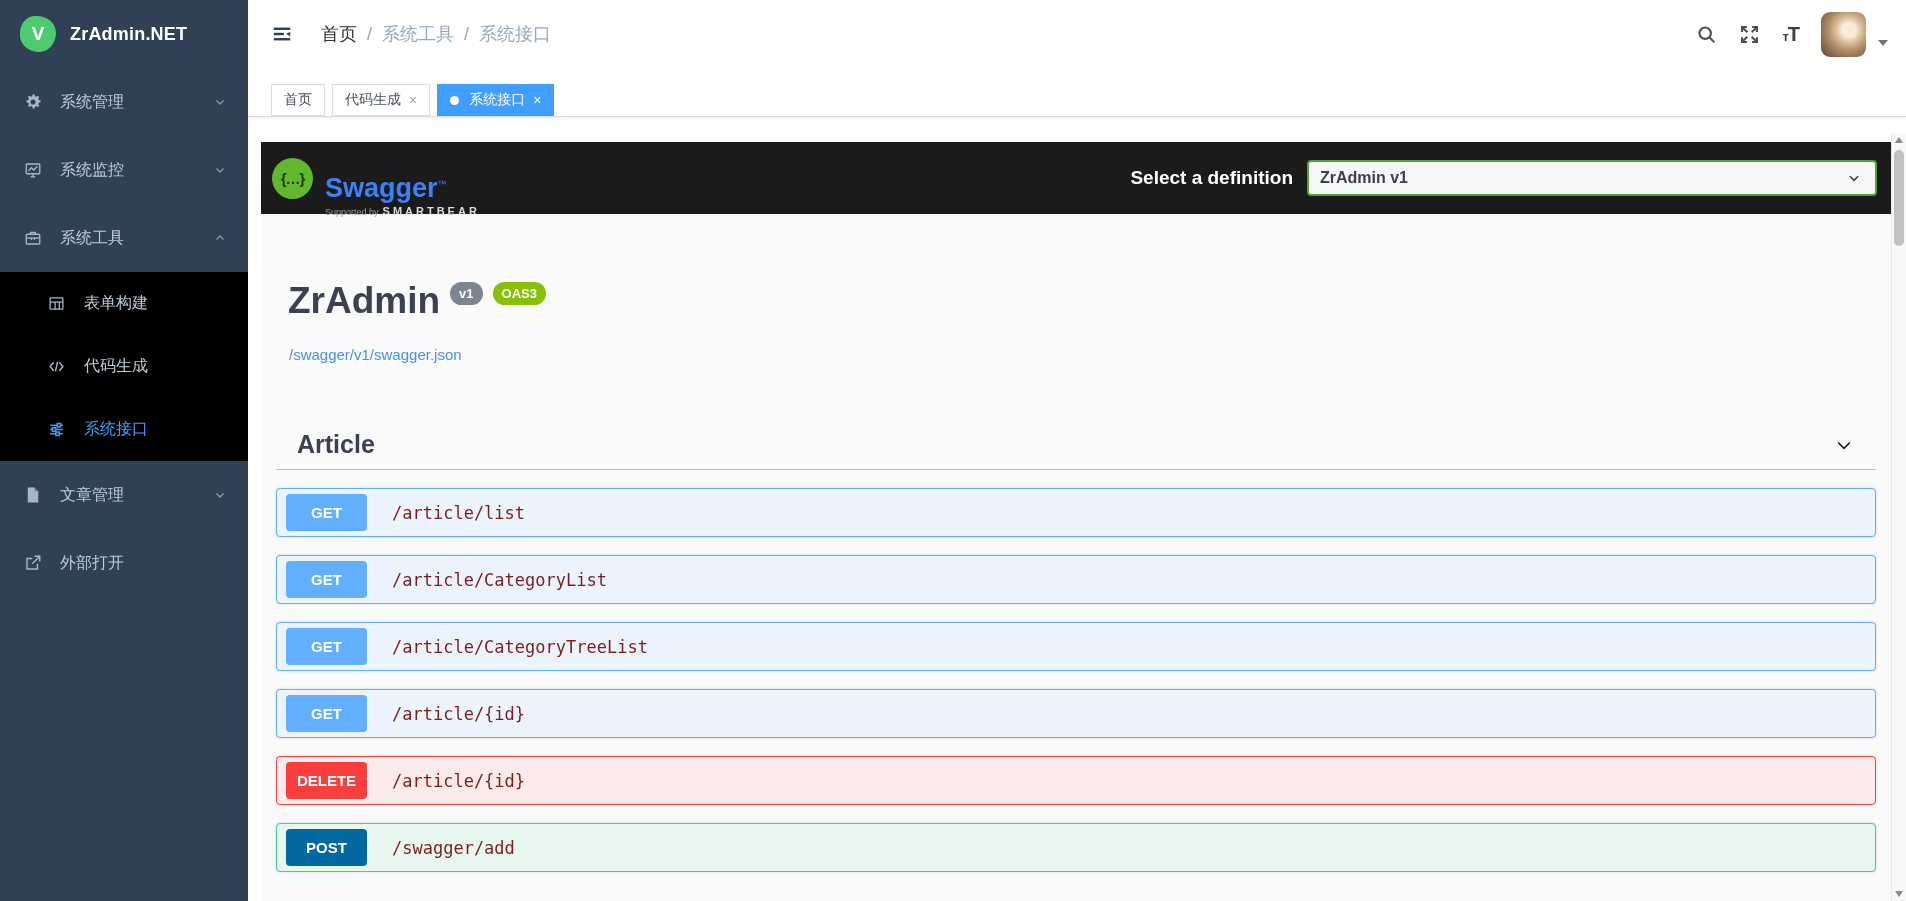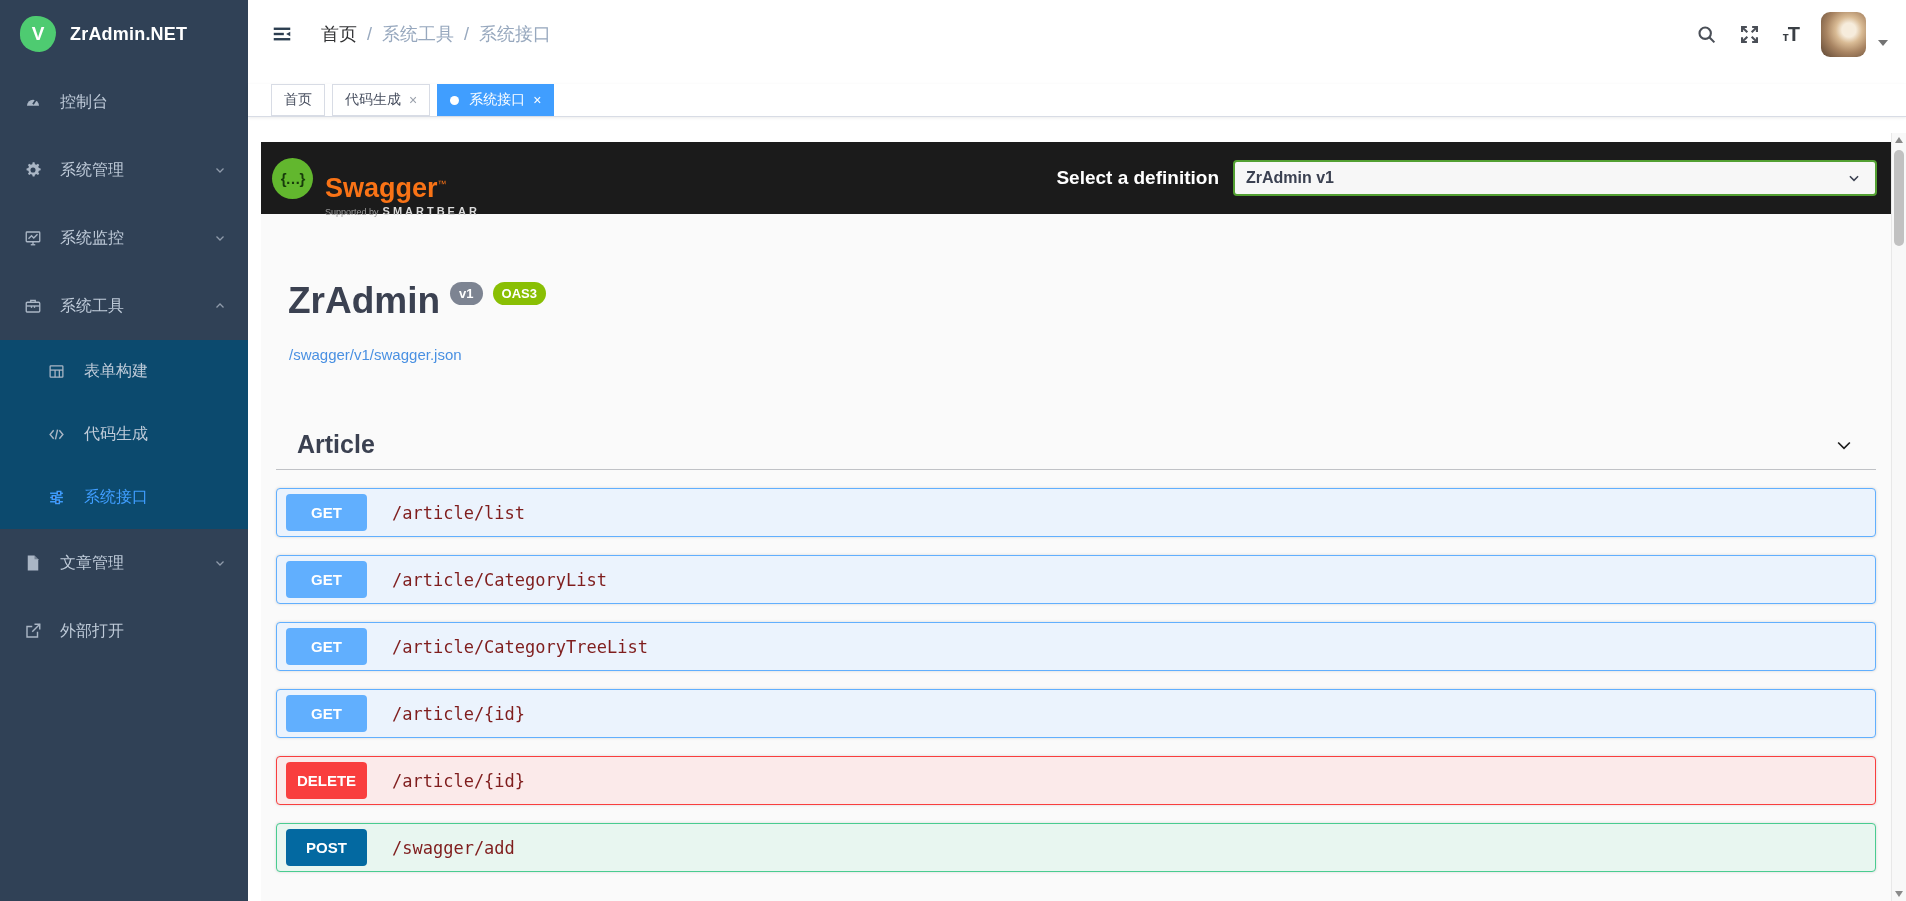--- a/index.html
+++ b/index.html
@@ -9,21 +9,21 @@
 
   
   .sidebar { width:248px; height:901px; background:#304156; flex:0 0 248px; color:#bfcbd9; }
   .logo-row { height:68px; display:flex; align-items:center; padding-left:20px; }
   .logo-mark { width:36px; height:36px; background:#4ecb71; border-radius:42% 54% 46% 54%/48% 46% 54% 46%;
     display:flex; align-items:center; justify-content:center; color:#fff; font-weight:bold; font-size:19px; }
   .logo-text { color:#fff; font-weight:bold; font-size:18px; margin-left:14px; letter-spacing:.2px; }
   .menu-item { height:68px; display:flex; align-items:center; padding:0 22px 0 24px; font-size:16px; cursor:pointer; position:relative; }
   .menu-item .mi-icon { width:18px; height:18px; margin-right:18px; display:inline-flex; color:#aab6c5; }
   .menu-item .chev { margin-left:auto; color:#8f9bab; display:inline-flex; }
-  .submenu { background:#0c4a6e; }
+  .submenu { background:#000000; }
   .submenu .menu-item { height:63px; padding-left:48px; font-size:16px; }
   .menu-item.active, .menu-item.active .mi-icon { color:#409eff; }
 
   
   .main { flex:1; display:flex; flex-direction:column; min-width:0;gap:16px; }
 
   .navbar { height:68px; background:#fff; display:flex; align-items:center; padding:0 18px 0 23px; position:relative; }
   .hamburger { color:#2c3e50; display:inline-flex; cursor:pointer; }
   .breadcrumb { margin-left:28px; font-size:18px; display:flex; align-items:center; gap:10px; }
   .crumb-first { color:#303133; }
@@ -48,27 +48,27 @@
   .tab.active::before { content:""; width:9px; height:9px; border-radius:50%; background:#fff; margin-right:2px; }
 
   .content { flex:1; background:#fff; position:relative; overflow:hidden; }
 
   
   .swagger-box { position:absolute; left:13px; top:9px; right:15px; bottom:0; background:#fafafa; }
   .sw-topbar { height:72px; background:#1b1b1b; display:flex; align-items:center; padding:0 14px 0 11px; }
   .sw-logo { display:flex; align-items:center; gap:12px; }
   .sw-logo-circle { width:41px; height:41px; border-radius:50%; background:#62b72e; display:flex; align-items:center;
     justify-content:center; color:#173b0b; font-weight:bold; font-size:15px; letter-spacing:-1px; }
-  .sw-logo-name { color:#f97316; font-size:27px; font-weight:bold; line-height:1;margin-top:36px; }
+  .sw-logo-name { color:#3b82f6; font-size:27px; font-weight:bold; line-height:1;margin-top:36px; }
   .sw-logo-name sup { font-size:9px; font-weight:normal; }
   .sw-supported { color:#9b9b9b; font-size:9px; margin-top:3px; }
   .sw-supported b { color:#dcdcdc; font-size:11px; letter-spacing:3px; margin-left:4px; }
   .sw-def { margin-left:auto; display:flex; align-items:center; gap:14px; }
   .sw-def-label { color:#fff; font-weight:bold; font-size:19px; }
-  .sw-select { width:644px; height:36px; background:#f7f7f7; border:2px solid #53a032; border-radius:4px;
+  .sw-select { width:570px; height:36px; background:#f7f7f7; border:2px solid #53a032; border-radius:4px;
     display:flex; align-items:center; padding:0 14px 0 11px; cursor:pointer; }
   .sw-select-value { font-size:16px; font-weight:bold; color:#3b4151; }
   .sw-select .chevdark { margin-left:auto; color:#3b4151; display:inline-flex; }
 
   .sw-wrapper { padding:0 15px; }
   .sw-info { padding:66px 0 0 12px; }
   .sw-title { font-size:37px; font-weight:bold; color:#3b4151; display:inline; }
   .badge { display:inline-block; border-radius:57px; color:#fff; font-weight:bold; font-size:13px;
     padding:4px 9px; vertical-align:top; margin-left:10px; position:relative; top:2px; }
   .badge-version { background:#7d8492; }
@@ -109,29 +109,20 @@
 <div class="app">
 
   <aside class="sidebar">
     <div class="logo-row">
       <div class="logo-mark">
         <span>V</span>
       </div>
       <span class="logo-text">ZrAdmin.NET</span>
     </div>
 
-    <div class="menu-item">
-      <span class="mi-icon">
-        <svg width="18" height="18" viewBox="0 0 24 24" fill="none" stroke="currentColor" stroke-width="2">
-          <path d="M4 17a8 8 0 1 1 16 0" fill="currentColor" stroke="none"></path>
-          <line x1="12" y1="15" x2="16" y2="9" stroke="#304156" stroke-width="2.4"></line>
-        </svg>
-      </span>
-      <span>控制台</span>
-    </div>
 
     <div class="menu-item">
       <span class="mi-icon">
         <svg width="18" height="18" viewBox="0 0 24 24" fill="currentColor">
           <path d="M12 1.5l2 .3.6 2.4 1.9.8 2.1-1.3 1.7 1.7-1.3 2.1.8 1.9 2.4.6v2.4l-2.4.6-.8 1.9 1.3 2.1-1.7 1.7-2.1-1.3-1.9.8-.6 2.4h-2.4l-.6-2.4-1.9-.8-2.1 1.3-1.7-1.7 1.3-2.1-.8-1.9-2.4-.6v-2.4l2.4-.6.8-1.9-1.3-2.1 1.7-1.7 2.1 1.3 1.9-.8.6-2.4z"></path>
           <circle cx="12" cy="12" r="3.4" fill="#304156"></circle>
         </svg>
       </span>
       <span>系统管理</span>
       <span class="chev">

